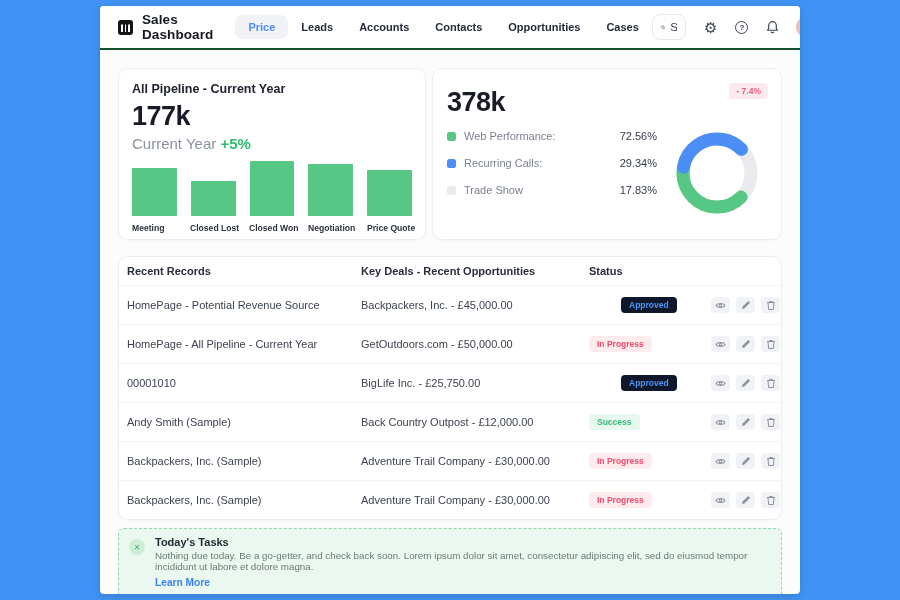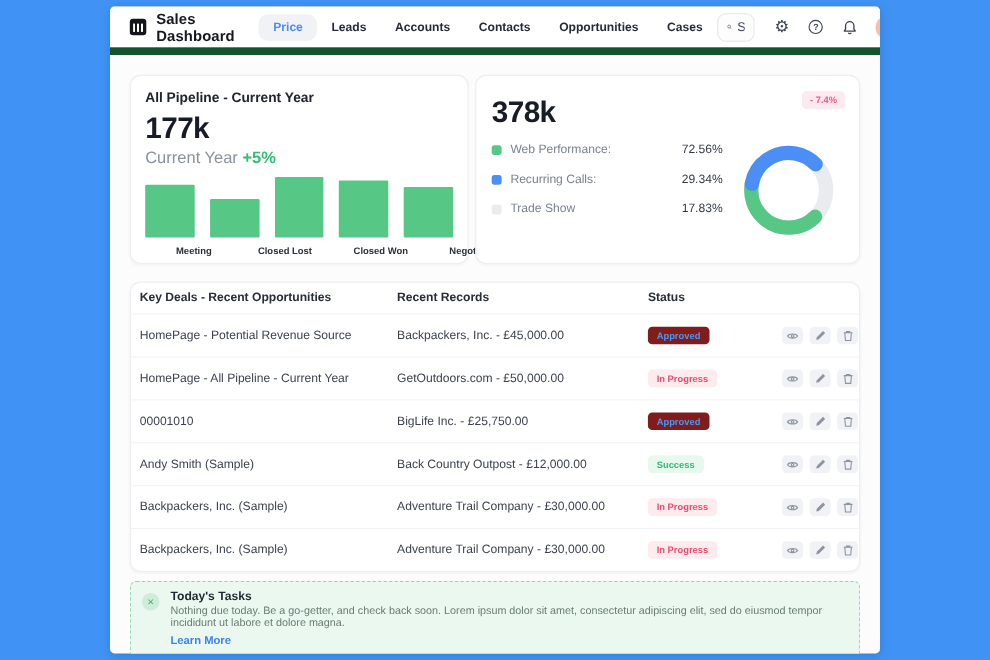--- a/index.html
+++ b/index.html
@@ -1,21 +1,21 @@
 <!DOCTYPE html>
 <html><head>
 <meta charset="utf-8">
 <style>
   * { margin:0; padding:0; box-sizing:border-box; }
   html,body { width:900px; height:600px; overflow:hidden; }
   body { background:#4093F5; font-family:"Liberation Sans","DejaVu Sans",sans-serif; }
   .window { width:700px; height:588px; margin:6px auto 0; background:#FCFCFD; border-radius:4px; overflow:hidden; box-shadow:0 2px 10px rgba(0,0,0,.15); }
 
   
-  .navbar { height:44px; background:#fff; border-bottom:7px solid #14532d; display:flex; align-items:center; padding:0 18px; }
+  .navbar { height:44px; background:#fff; border-bottom:2px solid #14532d; display:flex; align-items:center; padding:0 18px; }
   .logo { width:15px; height:15px; border-radius:3px; background:#14161c; display:inline-block; position:relative; flex:0 0 auto; }
   .logo::after { content:""; position:absolute; left:3px; top:3px; right:3px; bottom:3px;
     background:
       linear-gradient(#14161c,#14161c) 50% 0/9px 1.5px no-repeat,
       repeating-linear-gradient(90deg,#fff 0 2px,#14161c 2px 3.5px); }
   .app-title { font-size:13.5px; font-weight:700; color:#15181f; margin-left:9px; letter-spacing:.1px; }
   .nav { display:flex; align-items:center; margin-left:22px; }
   .nav-item { font-size:11px; font-weight:600; color:#252b37; padding:6px 13px; border-radius:8px; cursor:pointer; white-space:nowrap; }
   .nav-item.active { background:#F0F2F5; color:#4B8DF8; }
   .search { margin-left:auto; width:90px; height:26px; border:1px solid #E4E7EB; background:#FDFDFE; border-radius:8px; display:flex; align-items:center; padding:0 8px; gap:5px; }
@@ -36,39 +36,39 @@
   .card-title { font-size:12.5px; font-weight:700; color:#20242e; }
   .big-value { font-size:27px; font-weight:800; color:#181c26; letter-spacing:-.5px; margin-top:5px; }
 
   .pipeline-card { width:308px; height:172px; padding:13px 13px 10px; }
   .subline { font-size:15px; color:#8a919d; margin-top:3px; }
   .subline .delta { color:#2FBF71; font-weight:700; }
   .bars { display:flex; gap:14px; align-items:flex-end; height:55px; margin-top:9px; }
   .bar-col { width:45px; display:flex; flex-direction:column; justify-content:flex-end; height:100%; }
   .bar { width:100%; background:#57C785; border-radius:1px; }
   .bar-labels { display:flex; gap:14px; margin-top:7px; }
-  .bar-label { width:45px; font-size:8.6px; font-weight:700; color:#2b313c; white-space:nowrap;margin-left:28px; }
+  .bar-label { width:45px; font-size:8.6px; font-weight:700; color:#2b313c; white-space:nowrap; }
 
   .revenue-card { flex:1; height:172px; padding:13px 14px; position:relative; }
   .badge-delta { position:absolute; top:14px; right:13px; background:#FDE9F0; color:#EE5B7E; font-size:8.5px; font-weight:700; padding:3px 7px; border-radius:4px; }
   .legend { width:210px; margin-top:12px; }
   .legend-row { display:flex; align-items:center; margin-bottom:15px; }
   .legend-dot { width:9px; height:9px; border-radius:2.5px; margin-right:8px; flex:0 0 auto; }
   .legend-label { font-size:11px; color:#7b8290; }
   .legend-value { margin-left:auto; font-size:11px; font-weight:400; color:#343b47; }
   .donut-wrap { position:absolute; right:16px; top:56px; width:96px; height:96px; }
 
   
   .table-card { margin-top:16px; border:1px solid #ECEEF2; border-radius:10px; background:#fff; overflow:hidden; box-shadow:0 1px 2px rgba(20,30,60,.03); }
   .t-header, .t-row { display:grid; grid-template-columns:234px 228px 122px 1fr; align-items:center; }
   .t-header { height:28px; font-size:11px; font-weight:700; color:#272d39; }
   .t-header > div, .t-row > div { padding-left:8px; }
   .t-row { height:39px; border-top:1px solid #F2F3F6; font-size:11px; color:#3c434f; }
   .badge { display:inline-block; font-size:8.5px; font-weight:700; padding:3px 8px; border-radius:4px; }
-  .badge-approved { background:#7f1d1d; color:#4A97F8; }
+  .badge-approved { background:#0f172a; color:#4A97F8;margin-left:32px; }
   .badge-progress { background:#FDEBEE; color:#EF4B6B; }
   .badge-success  { background:#E7F8EF; color:#36B97B; }
   .row-actions { display:flex; gap:6px; justify-content:flex-end; padding-right:12px; }
   .act-btn { width:19px; height:16px; border-radius:4px; background:#F1F2F5; display:flex; align-items:center; justify-content:center; cursor:pointer; color:#8d94a0; }
   .act-btn svg { display:block; }
 
   
   .tasks { margin-top:8px; background:#EAF8EF; border:1px dashed #8FD9A8; border-radius:6px; display:flex; padding:7px 10px 8px; gap:10px; }
   .task-icon { width:16px; height:16px; border-radius:50%; background:#CDEDD8; color:#4CAE72; font-size:8px; font-weight:700; display:flex; align-items:center; justify-content:center; margin-top:3px; flex:0 0 auto; }
   .task-title { font-size:11px; font-weight:700; color:#1f2733; }
@@ -176,22 +176,22 @@
             <circle cx="48" cy="48" r="34" fill="none" stroke-width="13" stroke="#E9EBEE"></circle>
             <circle cx="48" cy="48" r="34" fill="none" stroke-width="13" pathLength="100" stroke-linecap="round" transform="rotate(45 48 48)" stroke="#57C785" stroke-dasharray="40 100"></circle>
             <circle cx="48" cy="48" r="34" fill="none" stroke-width="13" pathLength="100" stroke-linecap="round" transform="rotate(190 48 48)" stroke="#4B8EF5" stroke-dasharray="35 100"></circle>
           </svg>
         </div>
       </div>
     </div>
 
     <div class="table-card">
       <div class="t-header">
+        <div>Recent Records</div>
         <div>Key Deals - Recent Opportunities</div>
-        <div>Recent Records</div>
         <div>Status</div>
         <div></div>
       </div>
 
       <div class="t-row">
         <div>HomePage - Potential Revenue Source</div>
           <div>Backpackers, Inc. - £45,000.00</div>
         <div><span class="badge badge-approved">Approved</span></div>
         <div class="row-actions">
           <span class="act-btn">

